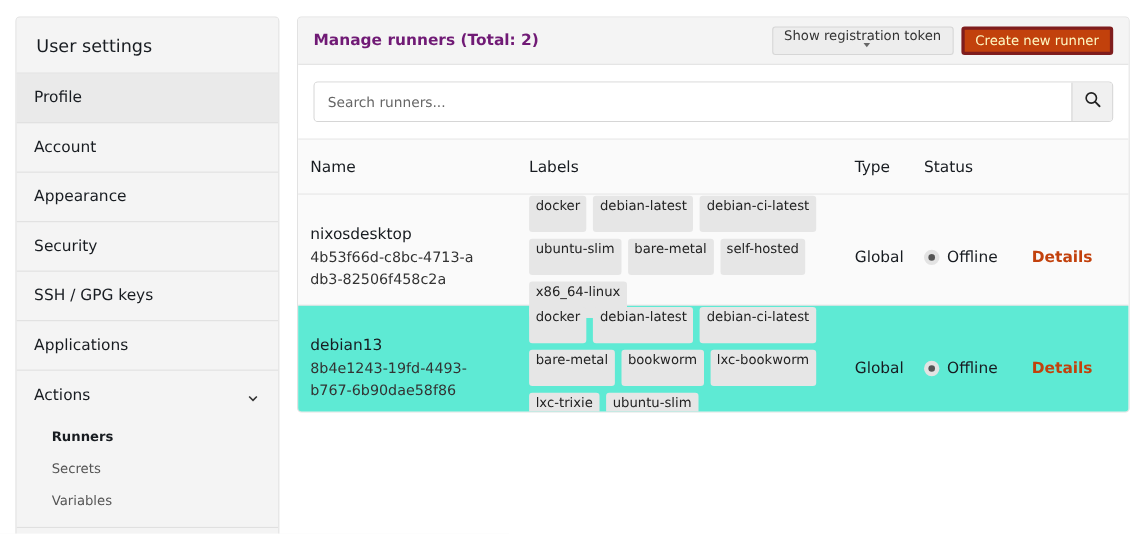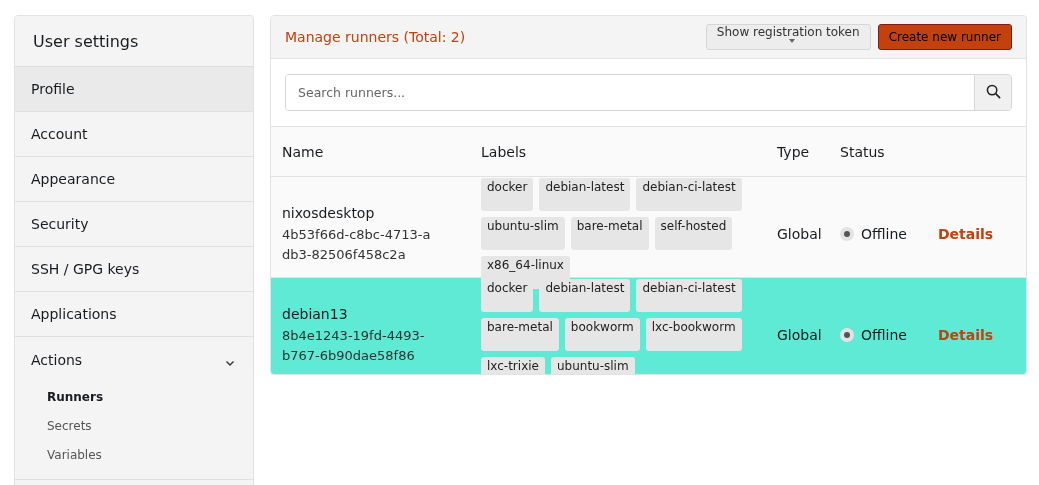--- a/index.html
+++ b/index.html
@@ -40,32 +40,32 @@
   
   .panel {
     position: absolute; left: 270px; top: 15px; width: 757px; height: 360px;
     border: 1px solid #e2e2e2; border-radius: 4px; background: #fafafa;
     overflow: hidden;
   }
   .panel-header {
     height: 43px; padding: 0 14px; display: flex; align-items: center;
     background: #f4f4f4; border-bottom: 1px solid #e2e2e2;
   }
-  .panel-title { font-size: 14px; font-weight: normal; flex: 1; color: #c2410c; }
+  .panel-title { font-size: 14px; font-weight: bold; flex: 1; color: #701a75; }
   .btn {
     height: 26px; padding: 0 10px; font-size: 12px; border-radius: 3px;
     display: inline-flex; align-items: center; cursor: pointer;
     font-family: "DejaVu Sans", sans-serif;
   }
   .btn-secondary { background: #ededed; border: 1px solid #d6d6d6; color: #333; margin-right: 7px; flex-direction: column; }
   .btn-secondary .caret {
     width: 0; height: 0; border-left: 3px solid transparent; border-right: 3px solid transparent;
     border-top: 4px solid #666; margin-left: 8px;
   }
-  .btn-primary { background: #c2410c; border: 1px solid #7f1d1d; color: #000000; }
+  .btn-primary { background: #c2410c; border: 3px solid #7f1d1d; color: #fef9c3; }
 
   .search-row { padding: 15px 14px; background: #ffffff; border-bottom: 1px solid #e2e2e2; }
   .search-box {
     display: flex; height: 37px; border: 1px solid #d6d6d6; border-radius: 4px; overflow: hidden;
     background: #fff;
   }
   .search-input {
     flex: 1; border: none; outline: none; padding: 0 12px; font-size: 12.5px; color: #333;
     font-family: "DejaVu Sans", sans-serif; background: #fff;
   }

